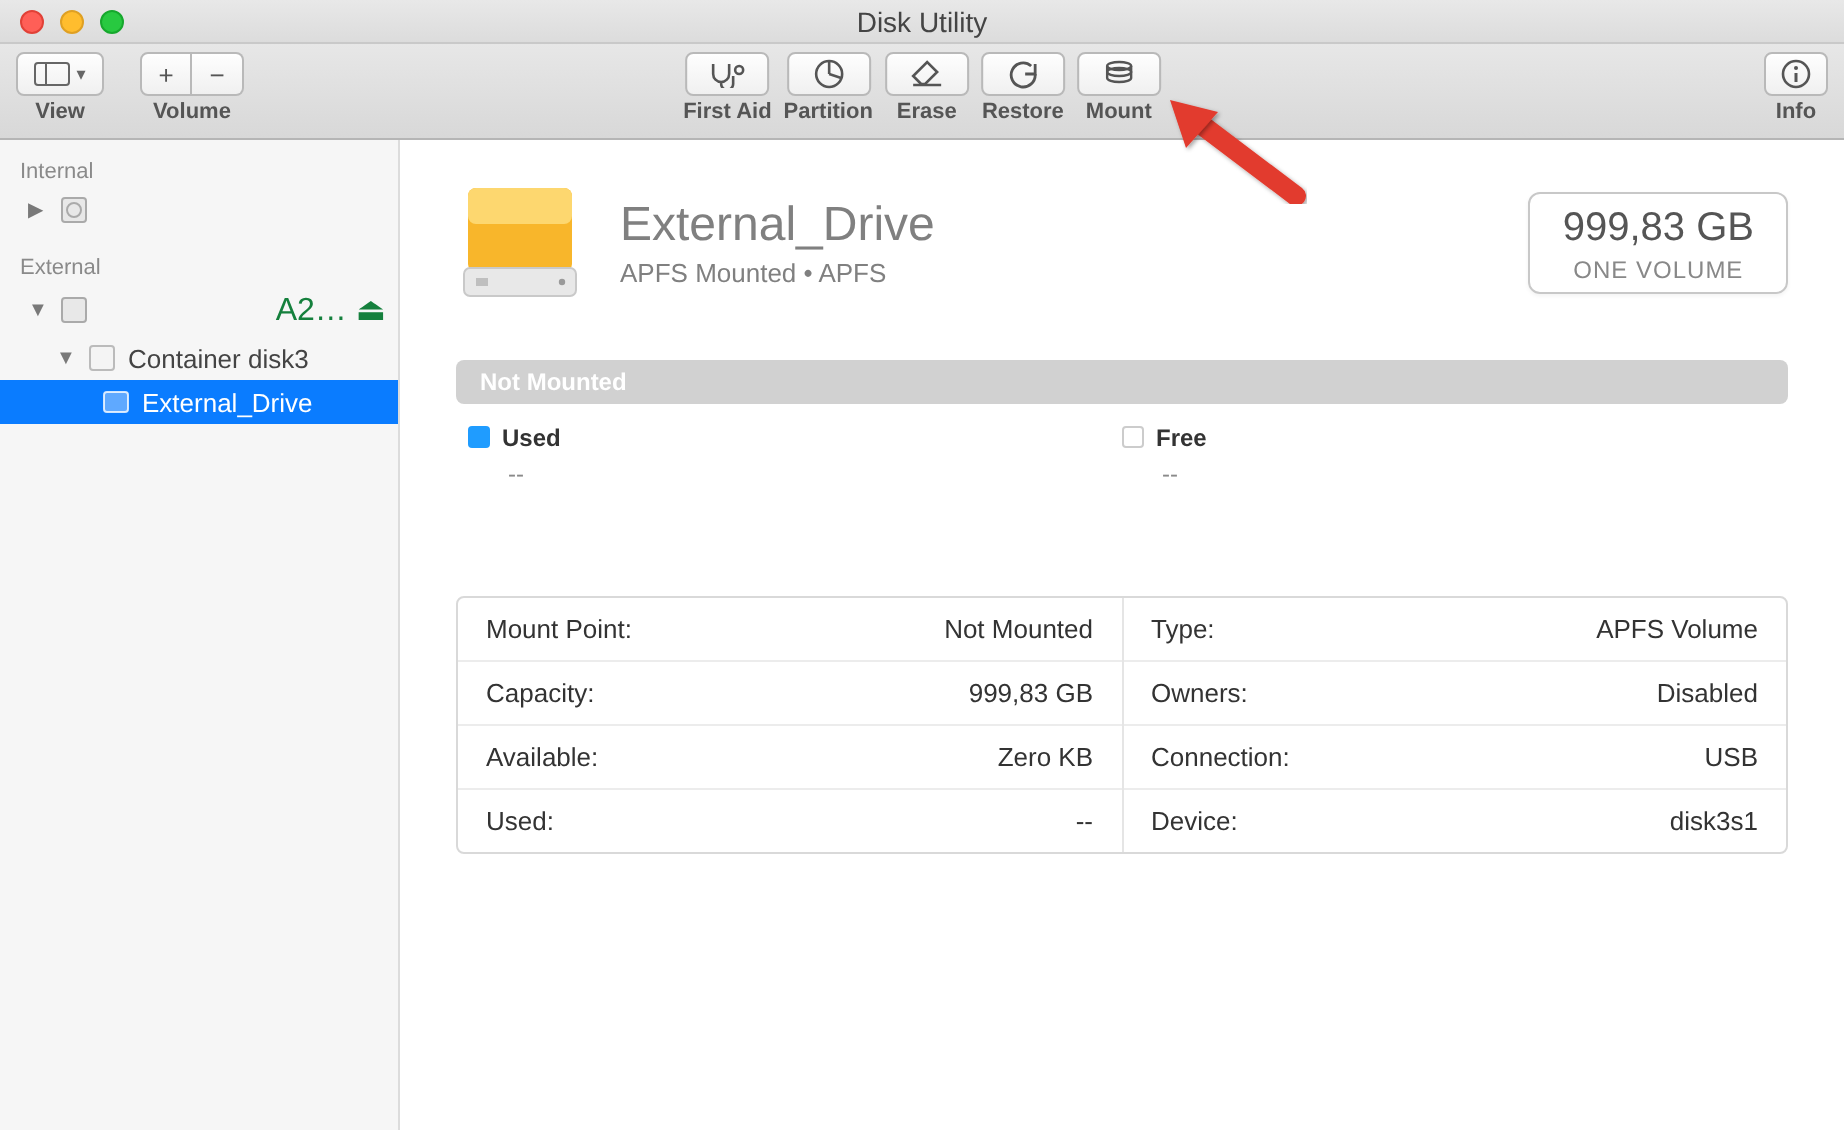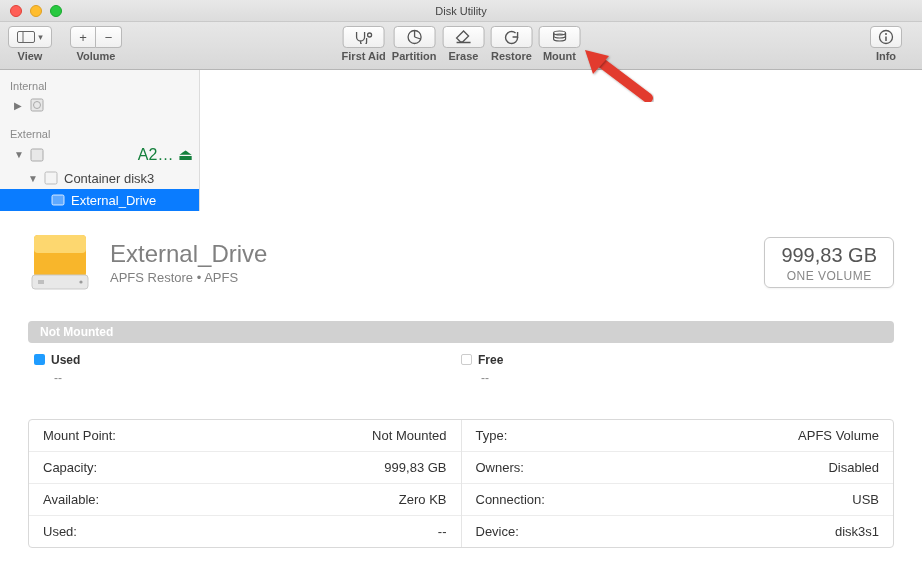--- a/index.html
+++ b/index.html
@@ -4,37 +4,37 @@
 <style>
 * { box-sizing: border-box; margin: 0; padding: 0; font-family: -apple-system, "Helvetica Neue", Arial, sans-serif; }
 body { width: 922px; height: 565px; background: #fff; overflow: hidden; font-size: 13px; color: #333; }
 
 .titlebar { height: 22px; background: linear-gradient(#e8e8e8,#dcdcdc); border-bottom:1px solid #c9c9c9; position: relative; display:flex; align-items:center; }
 .traffic { display:flex; gap:8px; padding-left:10px; }
 .tl { width:12px; height:12px; border-radius:50%; }
 .tl.red{background:#ff5f57;border:1px solid #e14137;}
 .tl.yel{background:#ffbd2e;border:1px solid #dfa023;}
 .tl.grn{background:#28c940;border:1px solid #17a82d;}
-.title { position:absolute; left:0; right:0; text-align:center; font-size:11px; color:#444; }
+.title { position:absolute; left:0; right:0; text-align:center; font-size:14px; color:#444; }
 
 .toolbar { height:48px; background:linear-gradient(#e7e7e7,#d8d8d8); border-bottom:1px solid #b5b5b5; display:flex; align-items:flex-start; padding:4px 8px 0 8px; position:relative;}
 .tb-group { display:flex; flex-direction:column; align-items:center; margin-right:18px;}
-.tb-group:last-child{margin-right:12px;}
+.tb-group:last-child{margin-right:0;}
 .tb-btn { height:22px; background:linear-gradient(#fefefe,#f0f0f0); border:1px solid #b9b9b9; border-radius:4px; display:flex; align-items:center; justify-content:center; box-shadow:0 1px 0 rgba(255,255,255,.6) inset; font-size:13px; color:#555;}
 .tb-btn svg{display:block;}
 .tb-label { font-size:11px; color:#555; margin-top:2px;font-weight:bold;}
 .tb-seg { display:flex; }
 .tb-seg .tb-btn{border-radius:0;}
 .tb-seg .tb-btn:first-child{border-radius:4px 0 0 4px;}
 .tb-seg .tb-btn:last-child{border-radius:0 4px 4px 0; border-left:none;}
 .tb-center { position:absolute; left:50%; transform:translateX(-50%); display:flex; }
 .tb-center .tb-group{margin:0 3px;}
 .tb-right { margin-left:auto; }
 
-.main { display:flex; height:calc(565px - 70px);flex-direction:column; }
+.main { display:flex; height:calc(565px - 70px); }
 .sidebar { width:200px; background:#f6f6f6; border-right:1px solid #dcdcdc; padding-top:6px; font-size:13px; color:#444;}
 .sb-header { font-size:11px; color:#8a8a8a; padding:4px 10px 2px 10px; display:flex; align-items:center; justify-content:space-between;}
 .sb-item { display:flex; align-items:center; padding:3px 6px 3px 14px; gap:5px;}
 .sb-item.sel { background:#0a7cff; color:#fff;}
 .tri { font-size:10px; color:#797979; width:10px; display:inline-block;}
 .disk-ic{width:16px;height:16px;}
 .sb-sub{color:#15803d; font-size:16px;}
 
 .content { flex:1; padding:20px 28px 0 28px; overflow:auto;}
 .hero { display:flex; align-items:center; justify-content:space-between; margin-bottom:28px;}
@@ -47,21 +47,21 @@
 .cap-sub{font-size:12px; color:#888; letter-spacing:.5px; margin-top:2px;}
 
 .bar { height:22px; background:#d1d1d1; border-radius:4px; color:#fff; font-size:12px; font-weight:600; display:flex; align-items:center; padding-left:12px; margin-bottom:10px;}
 .legend{display:flex; padding:0 6px 0 6px; font-size:12px; color:#333;}
 .legend .col{flex:1;}
 .sw{width:11px;height:11px;border-radius:2px;display:inline-block;margin-right:6px;vertical-align:-1px;}
 .sw.blue{background:#1f9cff;}
 .sw.white{background:#fff;border:1px solid #ccc;}
 .lg-val{color:#8a8a8a; margin-top:4px; font-size:12px; padding-left:20px;}
 
-.info-box{border:1px solid #d9d9d9; border-radius:4px; margin-top:34px; display:flex; font-size:13px;}
+.info-box{border:1px solid #d9d9d9; border-radius:4px; margin-top:54px; display:flex; font-size:13px;}
 .info-col{flex:1;}
 .info-col:first-child{border-right:1px solid #e5e5e5;}
 .info-row{display:flex; justify-content:space-between; padding:8px 14px; border-bottom:1px solid #ececec;}
 .info-row:last-child{border-bottom:none;}
 .info-row .k{color:#333;}
 .info-row .v{color:#333;}
 
 .arrow{position:absolute; left:583px; top:48px; pointer-events:none;}
 </style>
 </head>
@@ -200,21 +200,21 @@
       <div class="hero-left">
         <svg class="drive-icon" viewBox="0 0 64 62">
           <rect x="6" y="4" width="52" height="42" rx="4" fill="#f8b62b"></rect>
           <rect x="6" y="4" width="52" height="18" rx="4" fill="#fdd76f"></rect>
           <rect x="4" y="44" width="56" height="14" rx="3" fill="#e8e8e8" stroke="#c9c9c9"></rect>
           <rect x="10" y="49" width="6" height="4" fill="#bfbfbf"></rect>
           <circle cx="53" cy="51" r="1.6" fill="#9a9a9a"></circle>
         </svg>
         <div>
           <div class="hero-title">External_Drive</div>
-          <div class="hero-sub">APFS Restore • APFS</div>
+          <div class="hero-sub">APFS Mounted • APFS</div>
         </div>
       </div>
       <div class="cap-box">
         <div class="cap-val">999,83 GB</div>
         <div class="cap-sub">ONE VOLUME</div>
       </div>
     </div>
 
     <div class="bar">
       <span>Not Mounted</span>

